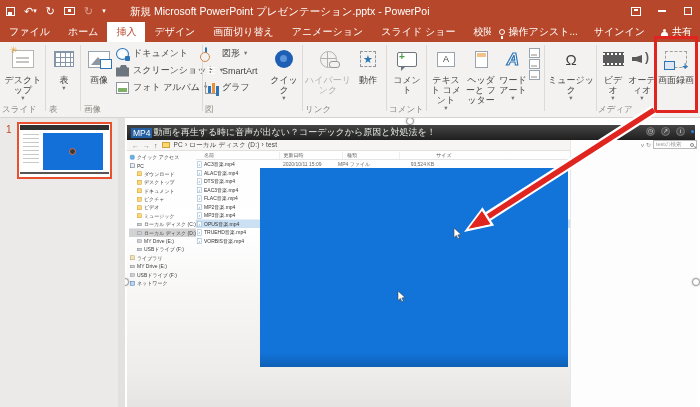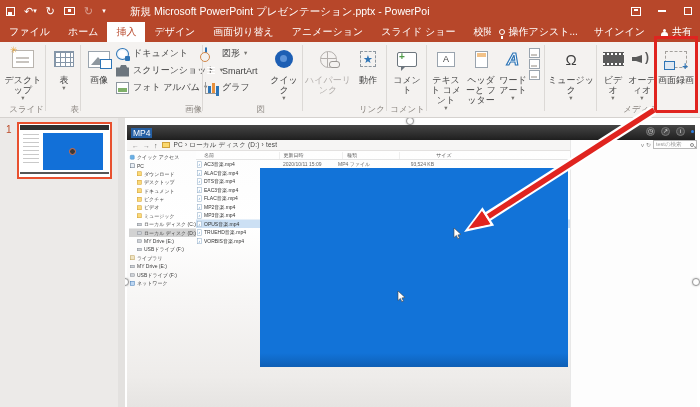--- a/index.html
+++ b/index.html
@@ -37,21 +37,21 @@
   .c-bulb .tri-icon{display:inline-block;width:6px;height:6px;border:1px solid #fff;border-radius:50%;position:relative}
   .c-bulb .tri-icon::after{content:"";position:absolute;left:1.5px;top:5.5px;width:1.5px;height:3px;background:#fff}
   .c-person .tri-icon{display:inline-block;width:7px;height:7px;position:relative}
   .c-person .tri-icon::before{content:"";position:absolute;left:2px;top:0;width:3px;height:3px;border-radius:50%;background:#fff}
   .c-person .tri-icon::after{content:"";position:absolute;left:0;top:3.5px;width:7px;height:3.5px;border-radius:3px 3px 0 0;background:#fff}
 
   
   #ribbon{position:absolute;left:0;top:42px;width:700px;height:76px;background:#f4f2f0;border-bottom:1px solid #d5d2cf}
   .rsep{position:absolute;top:3px;height:66px;width:1px;background:#dcd9d6}
   .rgroup{position:absolute;top:0;height:76px}
-  .glabel{position:absolute;bottom:2px;left:0;right:0;text-align:right;font-size:8.5px;color:#8b8680;white-space:nowrap}
+  .glabel{position:absolute;bottom:2px;left:0;right:0;text-align:left;font-size:8.5px;color:#8b8680;white-space:nowrap}
   .rbig{position:absolute;top:3px;display:flex;flex-direction:column;align-items:center;text-align:center;font-size:9px;color:#444;line-height:1.12;cursor:default}
   .rbig .ric{height:28px;display:flex;align-items:center;justify-content:center;margin-bottom:2px}
   .caret{font-size:6.5px;color:#767470;line-height:1}
   .rrow{position:absolute;display:flex;align-items:center;gap:4px;font-size:9px;color:#444;height:15px;white-space:nowrap;cursor:default}
   .dis-txt{color:#b3afac}
 
   
   .i-newslide{width:22px;height:18px;background:#fff;border:1px solid #b9b4ae;position:relative}
   .i-newslide::before{content:"✳";position:absolute;left:-3px;top:-6px;color:#e9a63c;font-size:9px}
   .i-newslide::after{content:"";position:absolute;left:3px;top:6px;width:13px;height:1.5px;background:#c8c4bf;box-shadow:0 4px 0 #c8c4bf}
@@ -463,20 +463,21 @@
     </div>
     <div id="panel-strip"></div>
 
     <div id="canvas">
 
       <div id="list-pane"></div>
       <div id="preview-pane"></div>
 
       <div id="vf-header">
         <span id="vf-badge">MP4</span>
+        <span>動画を再生する時に音声が出ない？コーデックから原因と対処法を！</span>
       </div>
       <div id="vf-circles">
         <span class="vfc">◷</span>
         <span class="vfc">↗</span>
         <span class="vfc">i</span>
         <span class="vfdot"></span>
       </div>
 
       <div id="ex-toolbar">
         <span>←</span>

